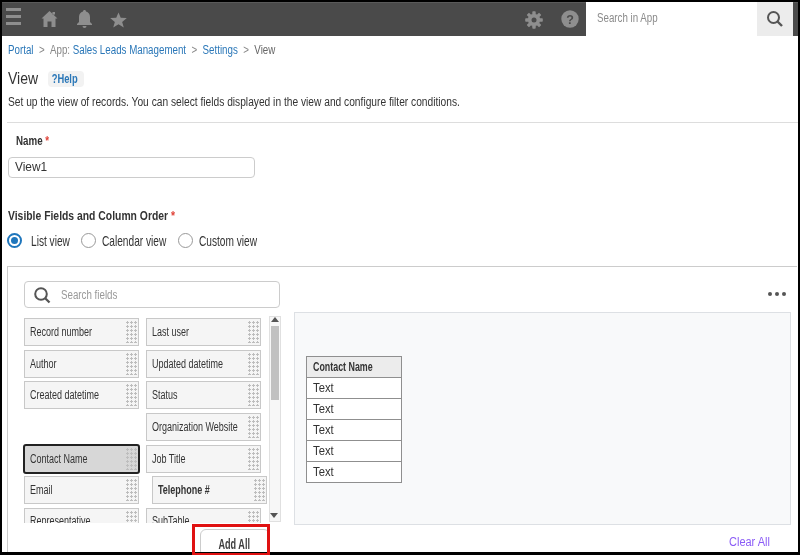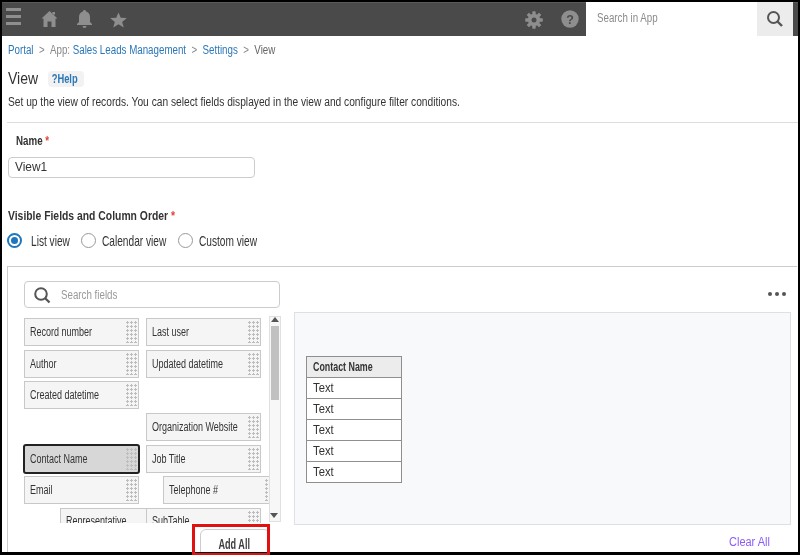--- a/index.html
+++ b/index.html
@@ -148,26 +148,27 @@
       <line x1="11.2" y1="11.2" x2="15.5" y2="15.5" stroke="#555" stroke-width="2.3"></line>
     </svg>
     <span class="t">Search fields</span>
   </div>
 
   <div class="fbtn" style="left:24px;top:318px;"><span class="t" style="transform:scaleX(.72);">Record number</span><span class="grip"></span></div>
   <div class="fbtn" style="left:146px;top:318px;"><span class="t" style="transform:scaleX(.72);">Last user</span><span class="grip"></span></div>
   <div class="fbtn" style="left:24px;top:350px;"><span class="t" style="transform:scaleX(.72);">Author</span><span class="grip"></span></div>
   <div class="fbtn" style="left:146px;top:350px;"><span class="t" style="transform:scaleX(.72);">Updated datetime</span><span class="grip"></span></div>
   <div class="fbtn" style="left:24px;top:381px;"><span class="t" style="transform:scaleX(.72);">Created datetime</span><span class="grip"></span></div>
+  <div class="fbtn" style="left:146px;top:381px;"><span class="t" style="transform:scaleX(.72);">Status</span><span class="grip"></span></div>
   <div class="fbtn" style="left:146px;top:413px;"><span class="t" style="transform:scaleX(.72);">Organization Website</span><span class="grip"></span></div>
   <div class="fbtn sel" style="left:24px;top:445px;"><span class="t" style="transform:scaleX(.72);">Contact Name</span><span class="grip"></span></div>
   <div class="fbtn" style="left:146px;top:445px;"><span class="t" style="transform:scaleX(.72);">Job Title</span><span class="grip"></span></div>
   <div class="fbtn" style="left:24px;top:476px;"><span class="t" style="transform:scaleX(.72);">Email</span><span class="grip"></span></div>
-  <div class="fbtn" style="left:163px;top:476px;"><span class="t" style="transform:scaleX(.72);">Telephone #</span><span class="grip"></span></div>
-  <div class="fbtn" style="left:24px;top:508px;height:14px;border-bottom:none;line-height:24px;margin-left:36px;"><span class="t" style="transform:scaleX(.72);">Representative</span><span class="grip" style="height:12px;"></span></div>
+  <div class="fbtn" style="left:152px;top:476px;font-weight:bold;"><span class="t" style="transform:scaleX(.72);">Telephone #</span><span class="grip"></span></div>
+  <div class="fbtn" style="left:24px;top:508px;height:14px;border-bottom:none;line-height:24px;"><span class="t" style="transform:scaleX(.72);">Representative</span><span class="grip" style="height:12px;"></span></div>
   <div class="fbtn" style="left:146px;top:508px;height:14px;border-bottom:none;line-height:24px;"><span class="t" style="transform:scaleX(.72);">SubTable</span><span class="grip" style="height:12px;"></span></div>
 
   <div class="abs" id="sbar"></div>
   <div class="abs" id="sthumb"></div>
   <div class="arrow" id="sup"></div>
   <div class="arrow" id="sdown"></div>
 
   <div class="abs" id="preview"></div>
   <table class="abs" id="ptable">
     <tbody>

